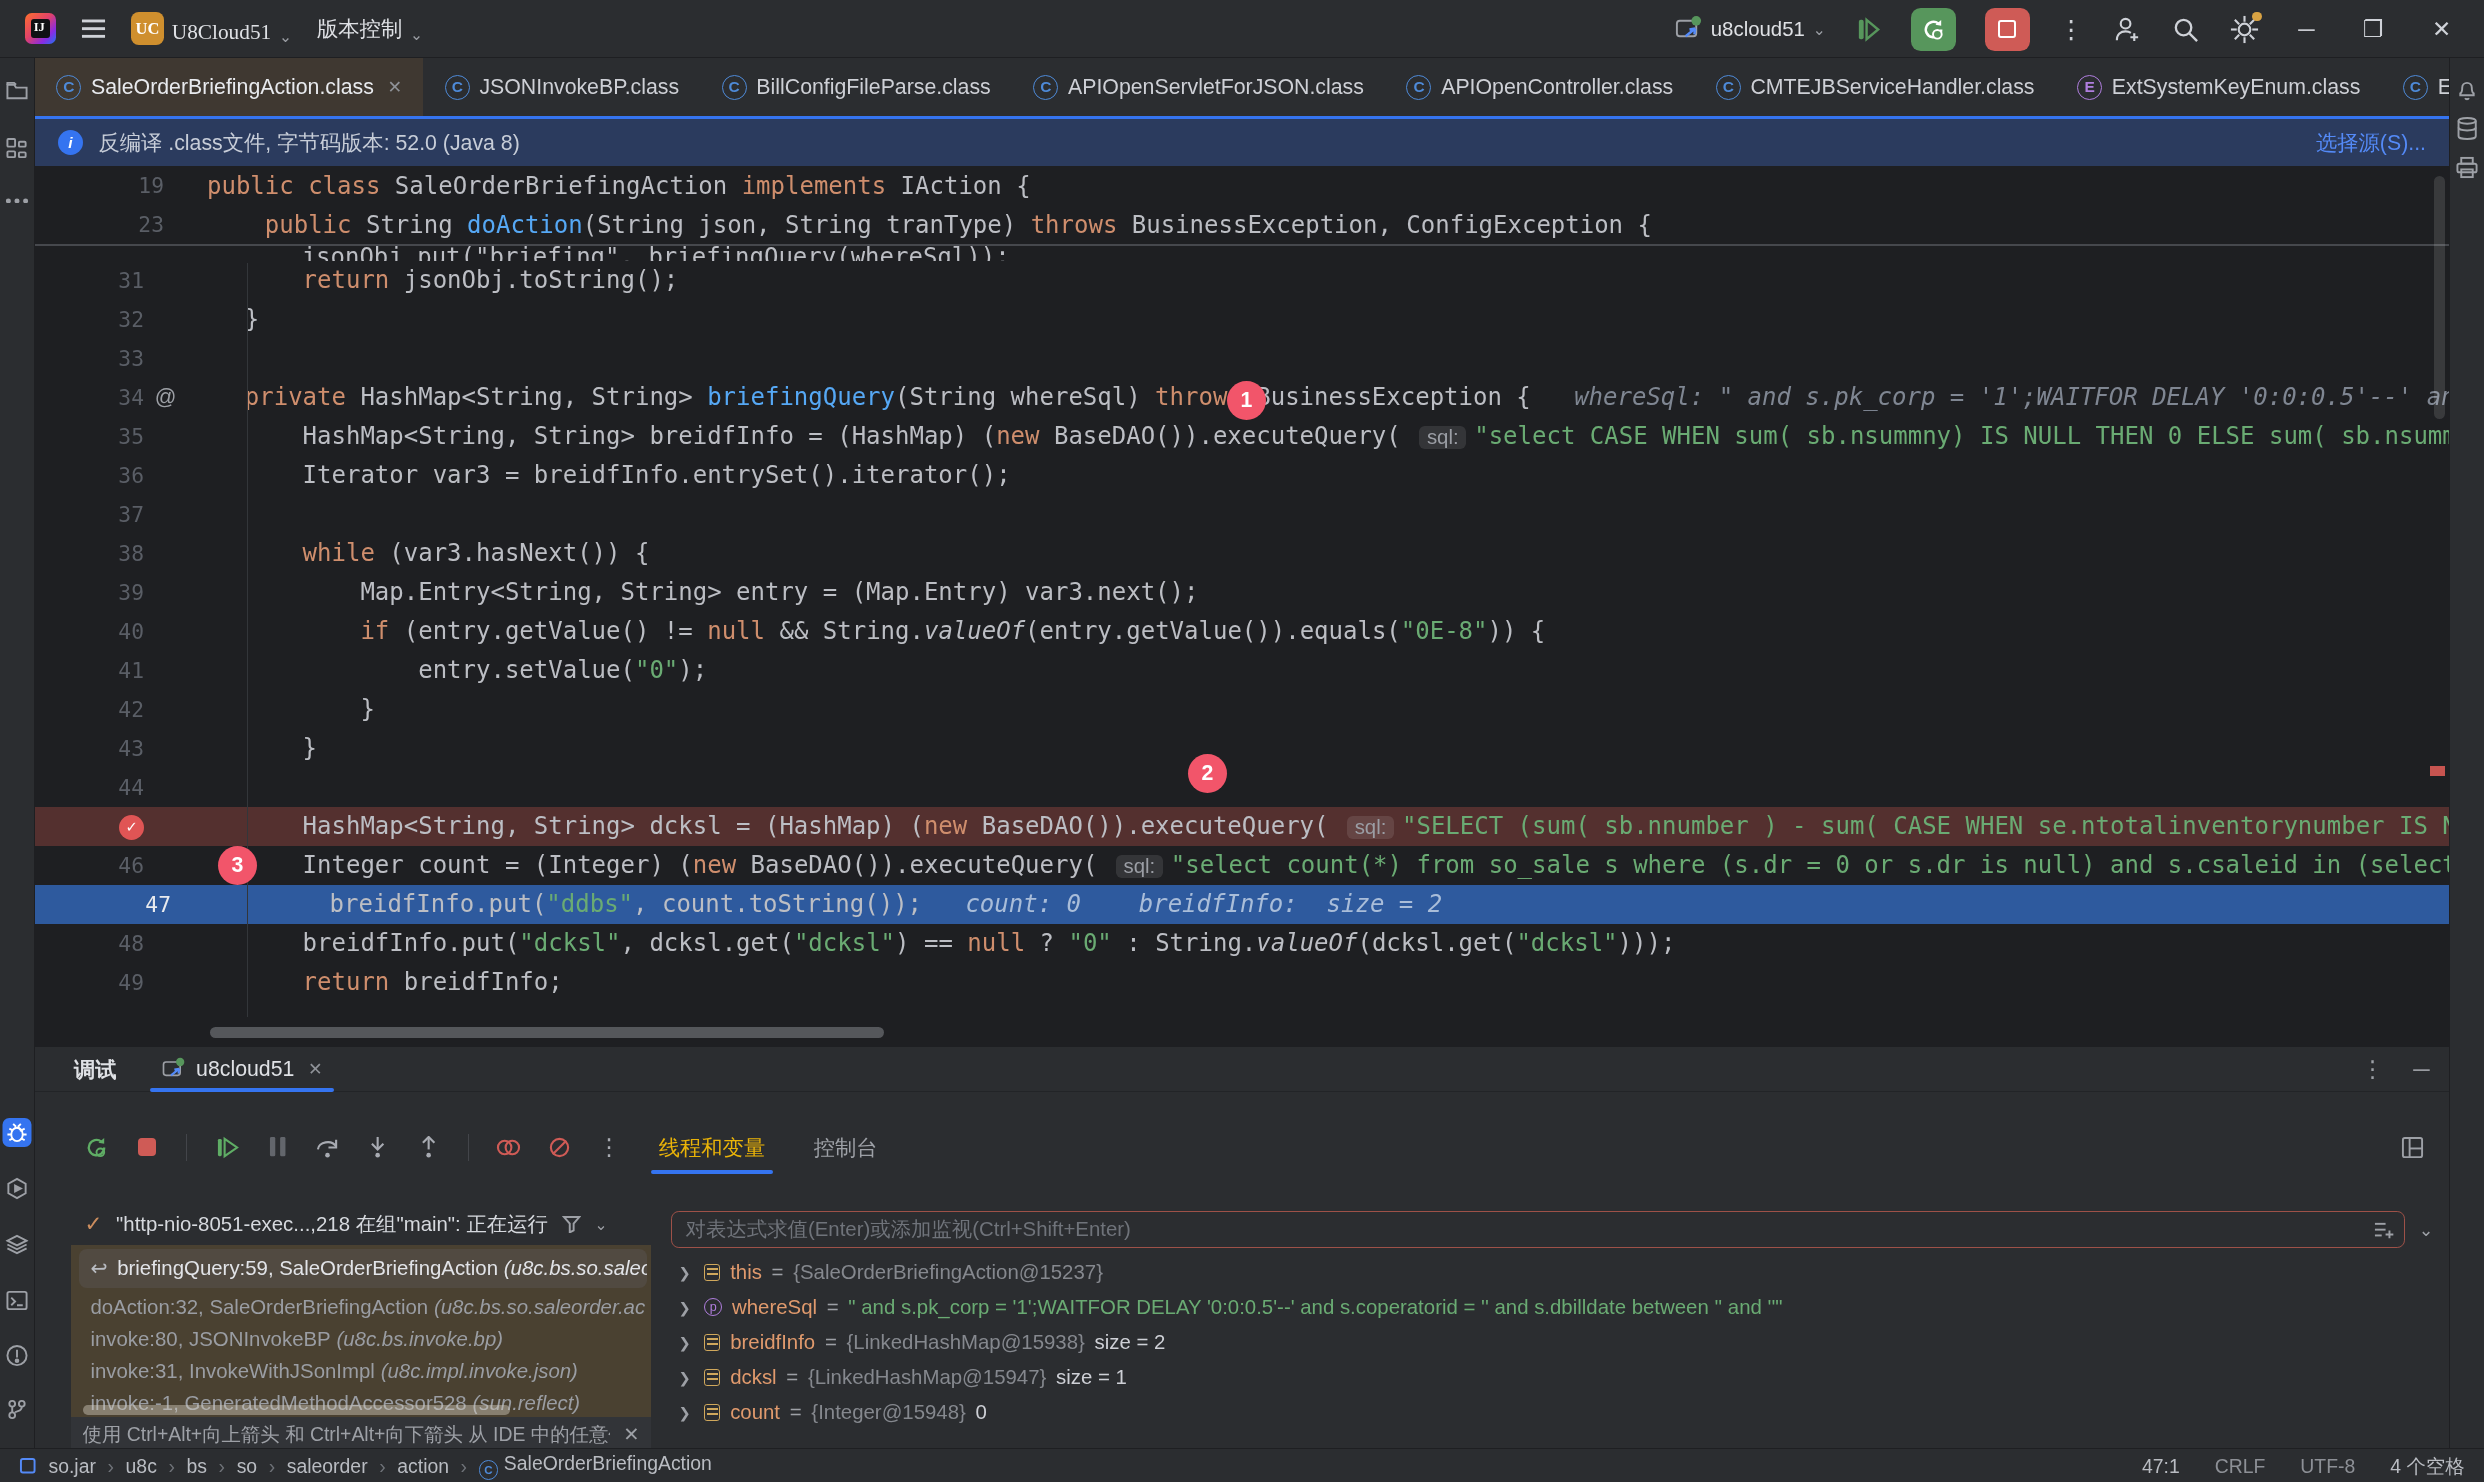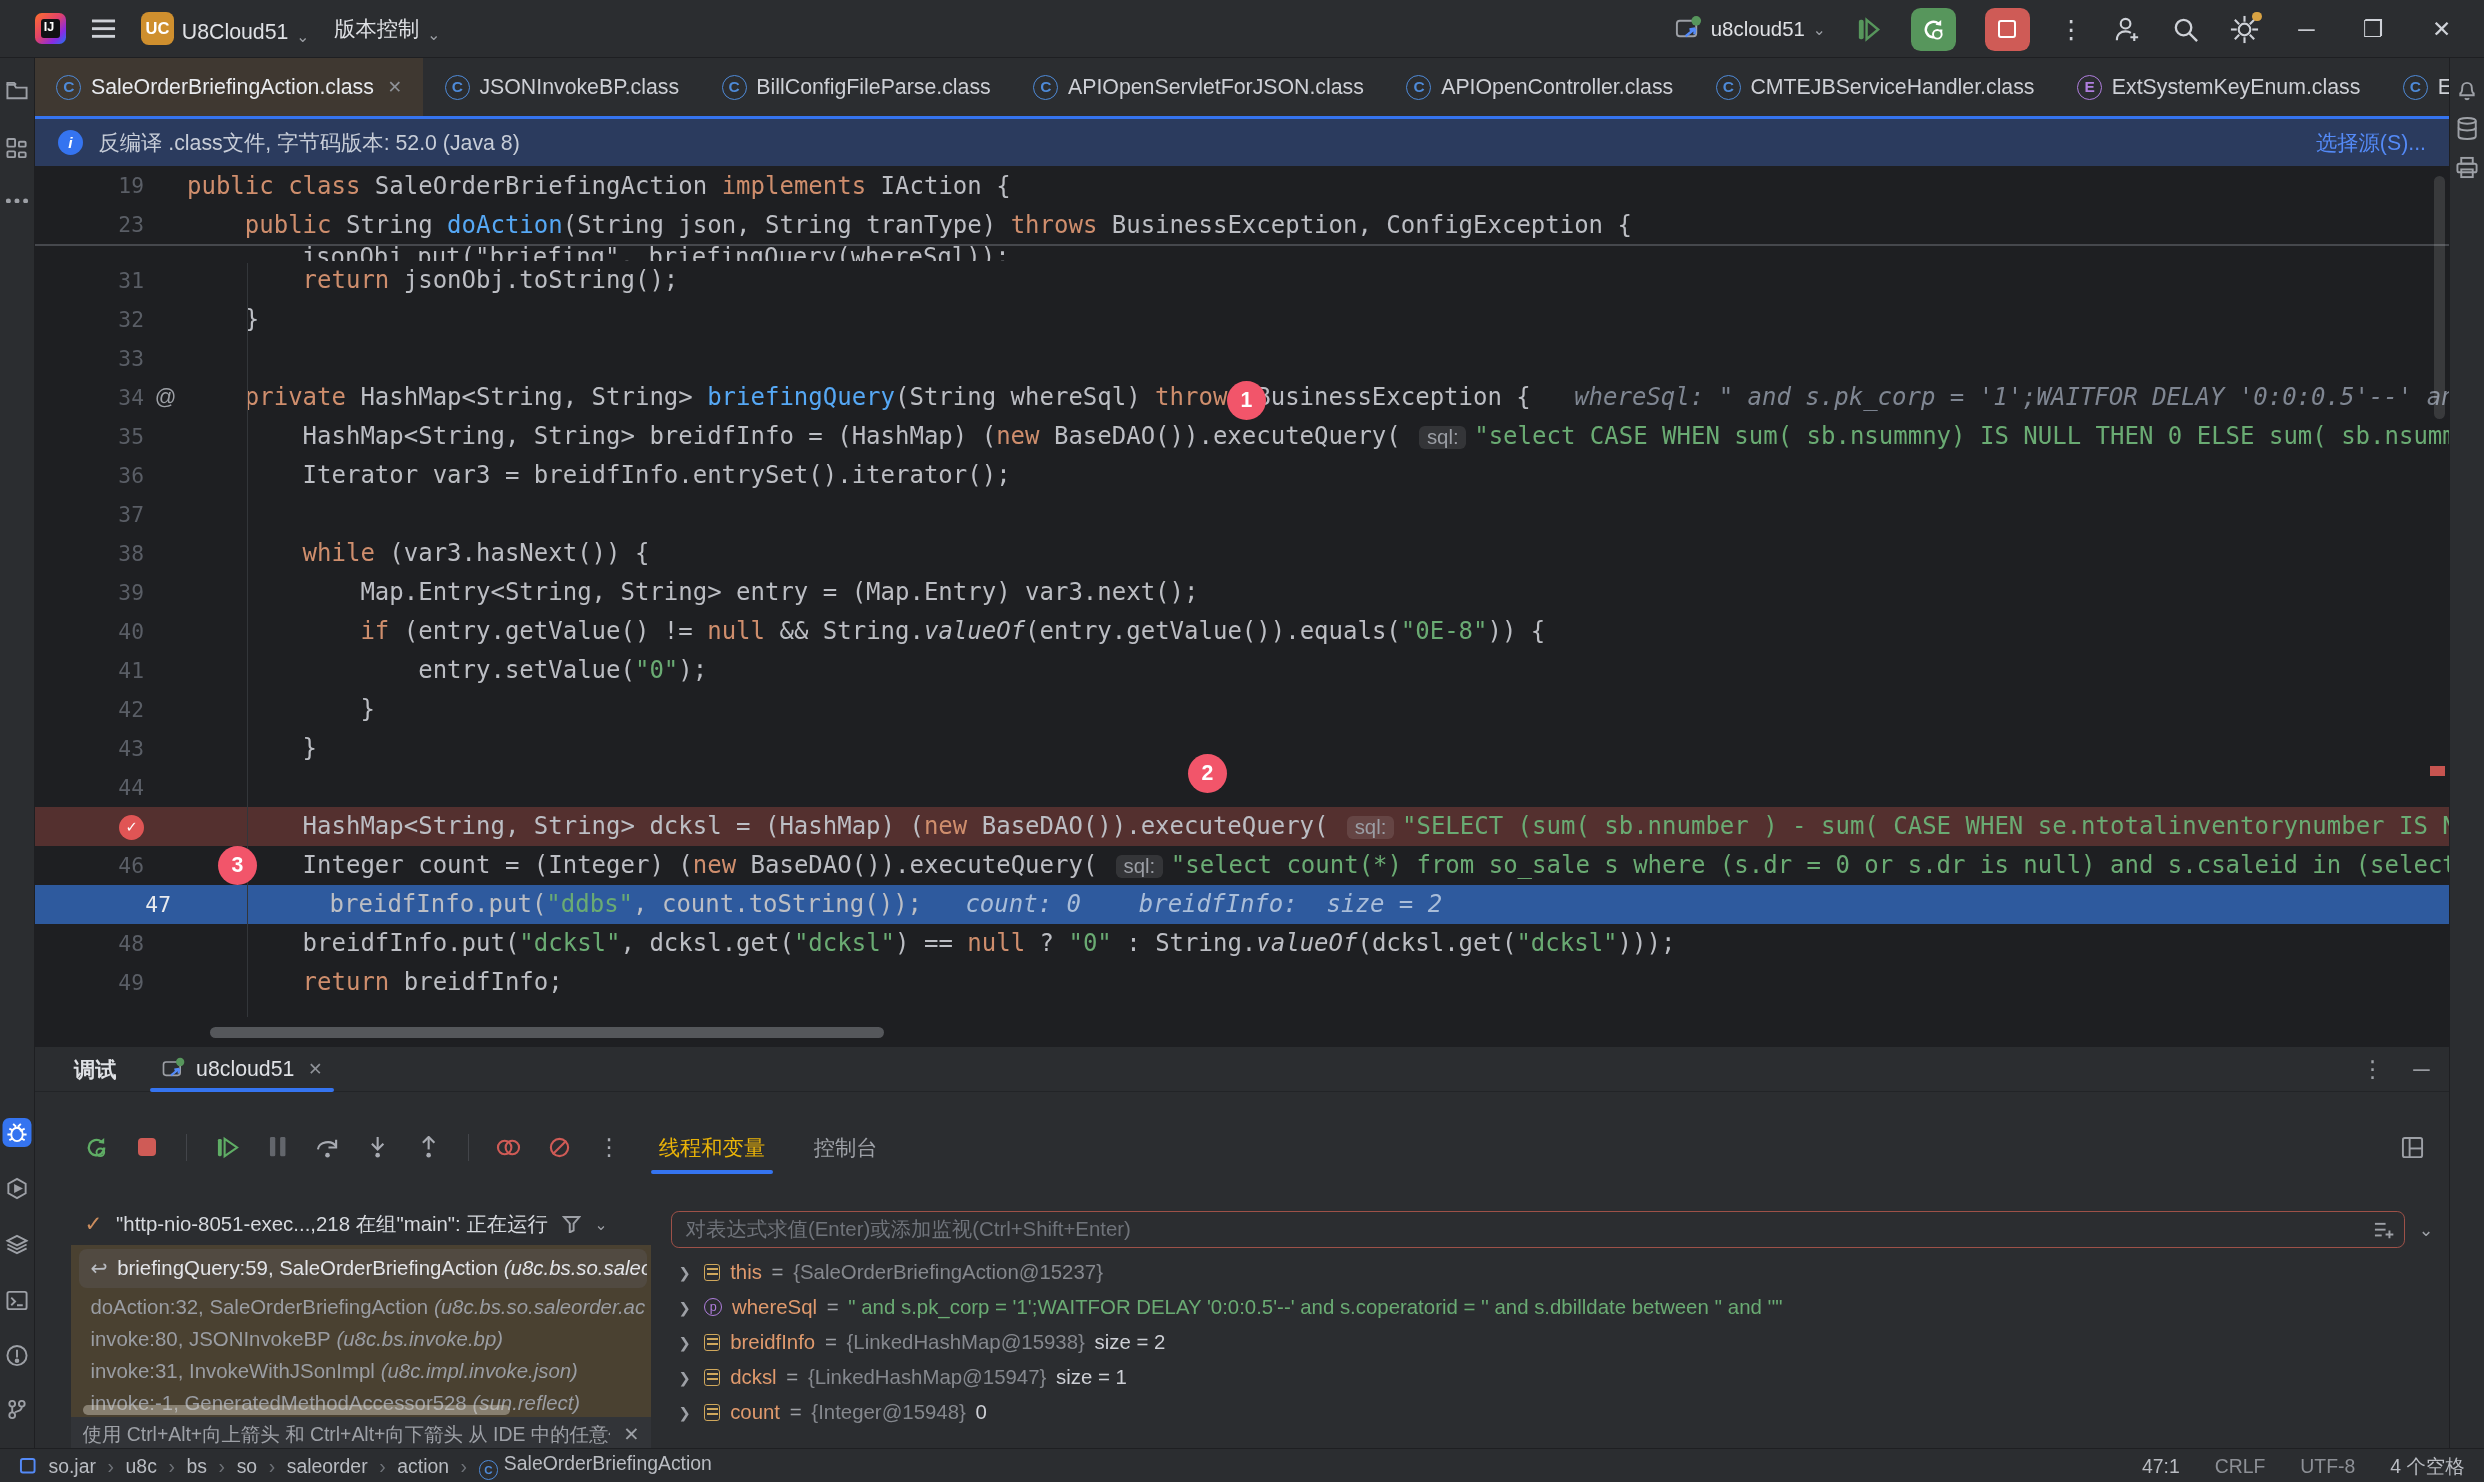--- a/index.html
+++ b/index.html
@@ -4,21 +4,21 @@
 <style>
   html,body{margin:0;padding:0;background:#1e1f22;}
   *{box-sizing:border-box;}
   #app{position:relative;width:2484px;height:1483px;overflow:hidden;
        font-family:"Liberation Sans","DejaVu Sans",sans-serif;color:#bcbec4;
        background:#2b2d30;font-size:20.4px;}
 
   
   #titlebar{position:absolute;left:0;top:0;width:2484px;height:58px;background:#2b2d30;
             display:flex;align-items:center;border-bottom:1px solid #1e1f22;}
-  .tb-left{display:flex;align-items:center;gap:25px;padding-left:35px;}
+  .tb-left{display:flex;align-items:center;gap:25px;padding-left:25px;font-family:Liberation Serif, serif;}
   .idea-logo{width:31px;height:31px;border-radius:6.8px;
              background:linear-gradient(135deg,#ff6f2c 0%,#e0416b 45%,#8a2be2 75%,#1d76f2 100%);
              position:relative;}
   .idea-logo::after{content:"";position:absolute;left:5.8px;top:5.8px;right:5.8px;bottom:5.8px;background:#101114;border-radius:2.9px;}
   .idea-logo span{position:absolute;left:8.7px;top:6.8px;z-index:2;color:#fff;font-size:12.6px;font-weight:bold;}
   .uc-badge{width:33px;height:33px;border-radius:7.8px;background:#cf8f2e;color:#fff;font-weight:bold;
             font-size:16.5px;display:flex;align-items:center;justify-content:center;}
   .tb-item{display:flex;align-items:flex-end;gap:7.8px;color:#dfe1e5;font-size:21.3px;}
   .chev{color:#9da0a6;font-size:15.5px;transform:translateY(1px);}
   .tb-right{position:absolute;right:0;top:0;height:58px;display:flex;align-items:center;gap:29px;padding-right:23px;}
@@ -69,21 +69,21 @@
   .tok-k{color:#cf8e6d;}
   .tok-s{color:#6aab73;}
   .tok-m{color:#56a8f5;}
   .tok-it{font-style:italic;}
   .tok-hint{color:#7f8692;font-style:italic;}
   .row-exec .tok-hint{color:#a9bdd9;}
   .sql-chip{display:inline-block;background:rgba(255,255,255,.10);border-radius:5.8px;color:#9b9ea5;
             font-size:20.4px;padding:0 7.8px;margin:0 7.8px 0 3.9px;font-family:"Liberation Sans",sans-serif;}
   .bp-dot{display:inline-block;width:25px;height:25px;border-radius:50%;background:#e05555;color:#fff;
           font-size:14.6px;line-height:25px;text-align:center;font-family:"Liberation Sans",sans-serif;}
-  #sticky{border-bottom:2.9px solid #46484d;background:#1e1f22;}
+  #sticky{border-bottom:2.9px solid #46484d;background:#1e1f22;padding-left:20px;}
   .clip-row{height:14.6px;overflow:hidden;}
   .clip-row .inner{margin-top:-8.7px;}
   .num-badge{position:absolute;width:39px;height:39px;border-radius:50%;background:#f2556a;color:#fff;
              font-size:21.3px;font-weight:bold;display:flex;align-items:center;justify-content:center;z-index:30;}
   #ed-hscroll{position:absolute;left:175px;bottom:7.8px;width:674px;height:11.6px;border-radius:5.8px;background:#55575b;z-index:5;}
   #ed-vthumb{position:absolute;right:3.9px;top:9.7px;width:11.6px;height:243px;border-radius:5.8px;background:rgba(255,255,255,.12);}
   .stripe-mark-red{position:absolute;right:3.9px;top:600px;width:15.5px;height:9.7px;background:#c75450;}
   .indent-guide{position:absolute;width:1px;background:#33363a;z-index:1;}
 
   

